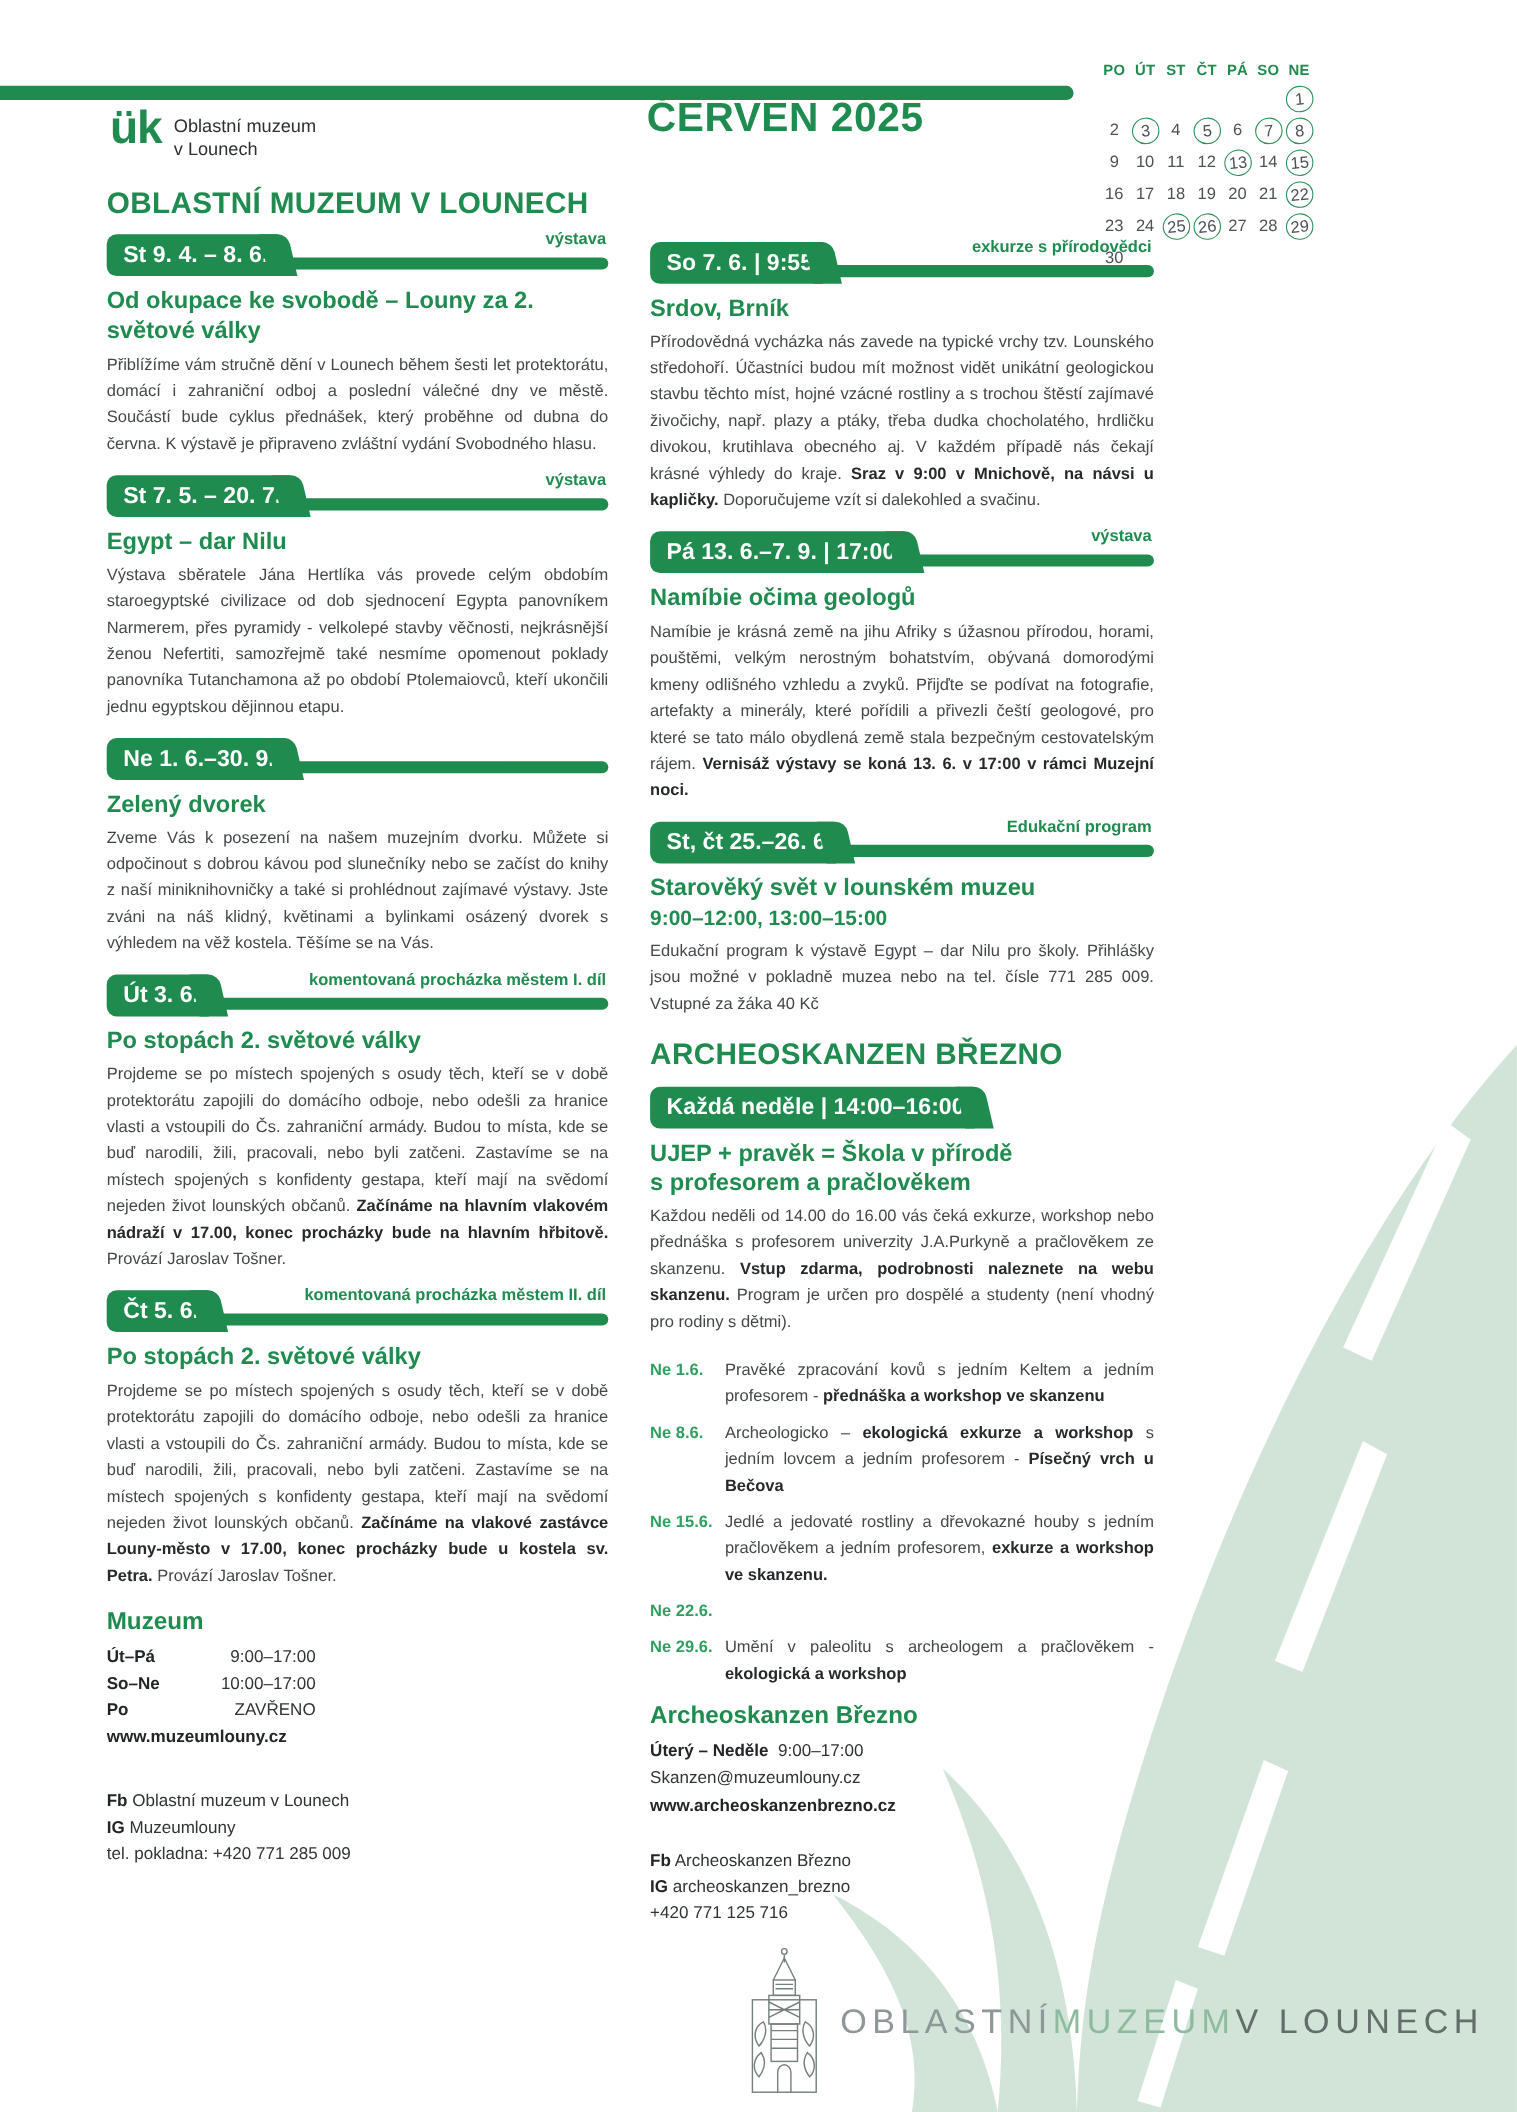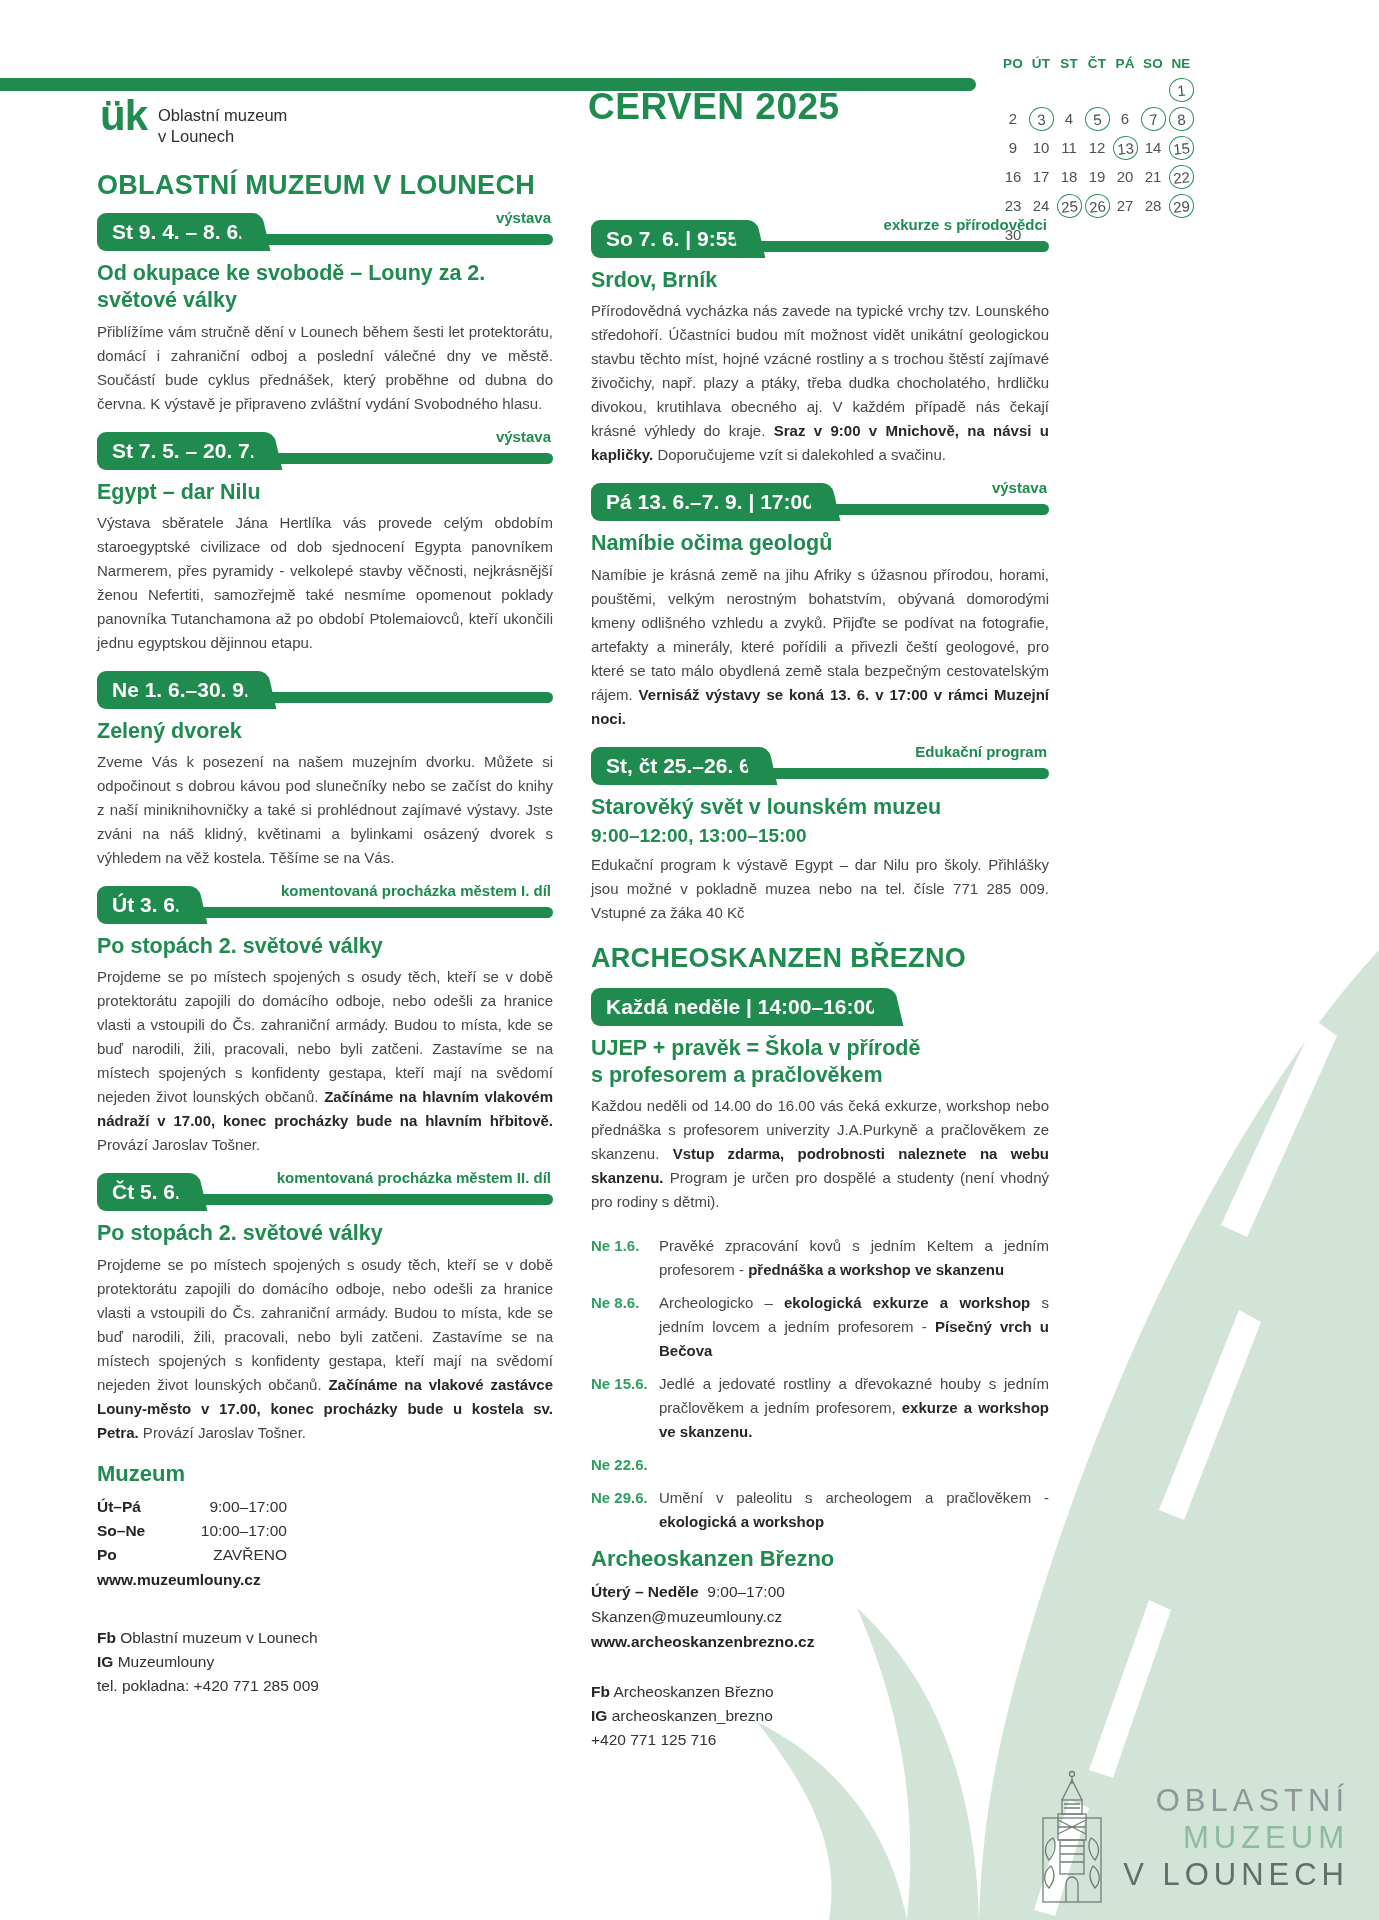--- a/index.html
+++ b/index.html
@@ -56,21 +56,21 @@
   .hours-row{display:flex;justify-content:space-between;width:190px;}
   .bold{font-weight:700;color:#222527;}
   .info-web{font-weight:700;color:#222527;margin-top:1px;}
   
   .sched{margin-top:20px;}
   .sched-item{display:flex;gap:10px;margin-bottom:9px;}
   .sched-date{min-width:58px;width:58px;font-weight:700;color:var(--green-bright);font-size:15px;line-height:1.6;}
   .sched-text{flex:1;font-size:15px;line-height:1.6;text-align:justify;color:var(--ink);}
   
   .wm{position:absolute;right:30px;bottom:14px;display:flex;align-items:center;gap:14px;z-index:0;}
-  .wm-text{display:flex;flex-direction:column;align-items:flex-end;}
+  .wm-text{display:flex;flex-direction:row;}
   .wm-line{font-size:31px;letter-spacing:5px;line-height:37px;font-weight:400;}
   .wm-1{color:#8e9898;}
   .wm-2{color:#8cbb9e;}
   .wm-3{color:#636e6a;}
 </style>
 </head>
 <body>
 
 <svg class="leaf-bg" viewBox="0 0 700 1000" preserveAspectRatio="none" aria-hidden="true">
   <path fill="#d2e4d8" d="M700,30 C575,165 455,395 375,635 C320,800 303,895 300,1000 L700,1000 Z"></path>

